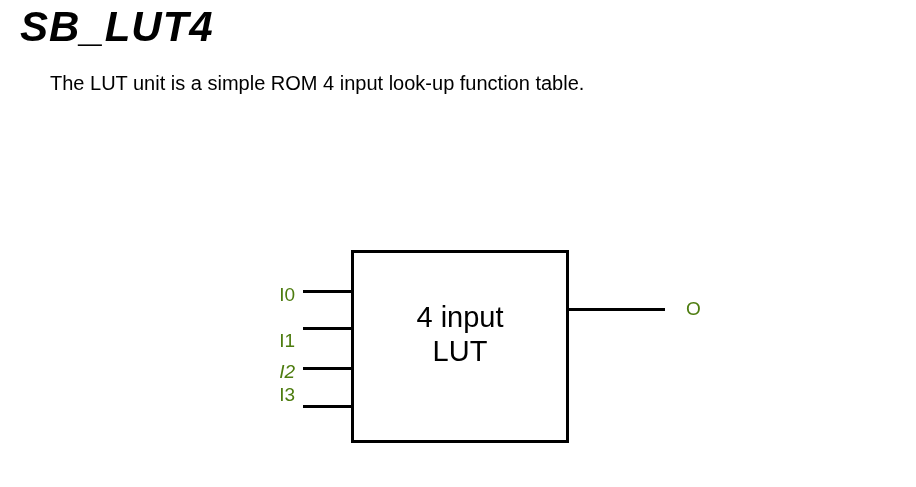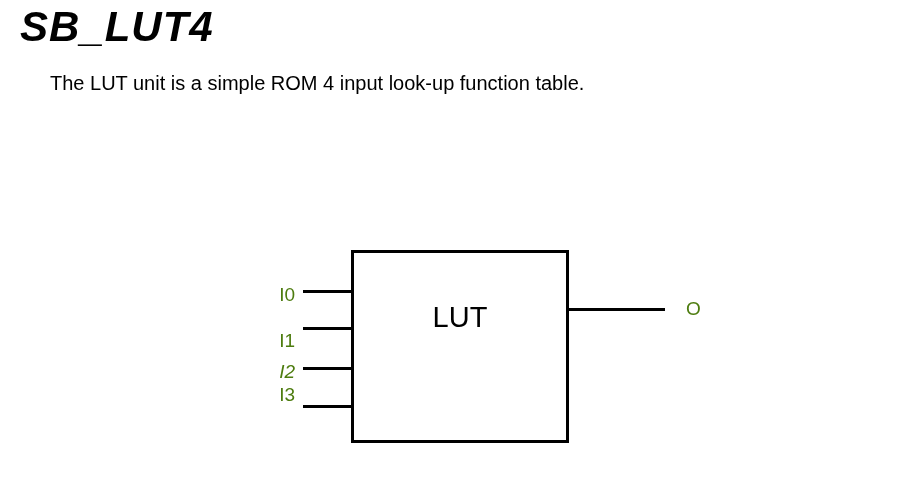--- a/index.html
+++ b/index.html
@@ -102,20 +102,21 @@
 
   <h1 class="title">SB_LUT4</h1>
 
   <p class="desc">The LUT unit is a simple ROM 4 input look-up function table.</p>
 
   <div class="diagram">
 
     <div class="lut-box"></div>
 
     <div class="lut-box-label">
+      <div>4 input</div>
       <div>LUT</div>
     </div>
 
     <div class="wire wire-i0"></div>
     <div class="wire wire-i1"></div>
     <div class="wire wire-i2"></div>
     <div class="wire wire-i3"></div>
 
     <div class="pin-label label-i0">I0</div>
     <div class="pin-label label-i1">I1</div>

